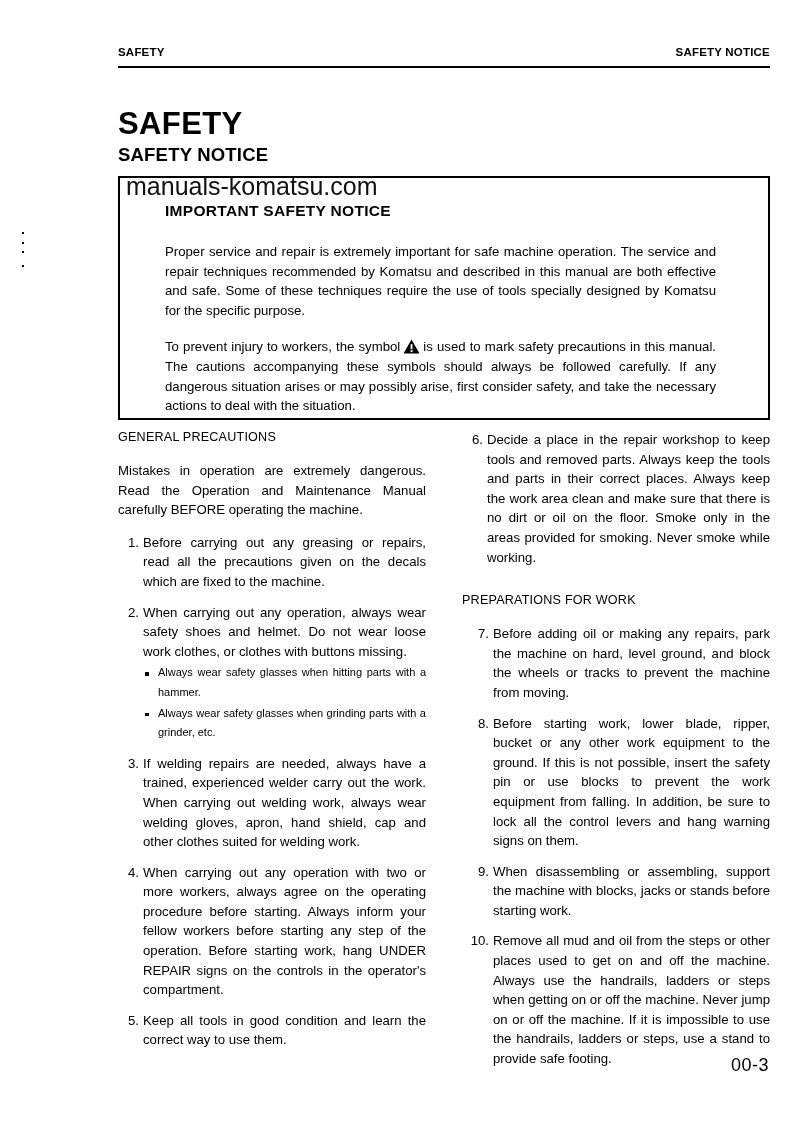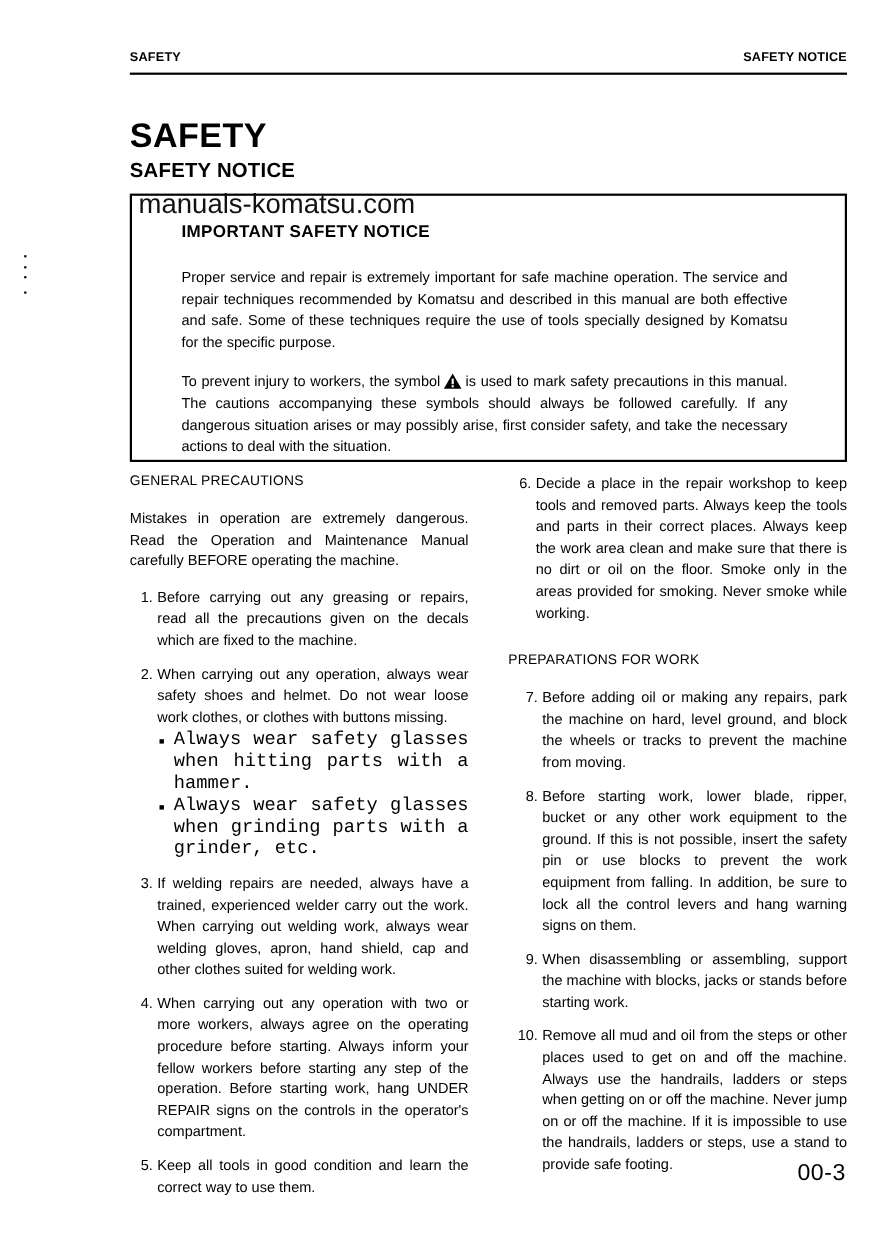--- a/index.html
+++ b/index.html
@@ -173,42 +173,41 @@
   ol.num-list.wide > li .num { width: 27px; }
 
   ul.bullets {
     list-style: none;
     margin: 2px 0 0 0;
     padding: 0;
   }
   ul.bullets > li {
     position: relative;
     padding-left: 15px;
-    font-size: 17px;
+    font-size: 11px;
     line-height: 19.6px;
     text-align: justify;
     margin-bottom: 1px;
-    font-family: Liberation Mono, monospace;
   }
   ul.bullets > li::before {
     content: "";
     position: absolute;
     left: 2px;
     top: 9px;
     width: 3.5px;
     height: 3.5px;
     background: #000;
   }
 
   
   .page-number {
     position: absolute;
     right: 24px;
     top: 1055px;
-    font-size: 21px;
+    font-size: 18px;
     font-weight: 400;
     letter-spacing: 0.5px;
   }
 
   
   .margin-marks {
     position: absolute;
     left: 22px;
     top: 232px;
     width: 6px;

